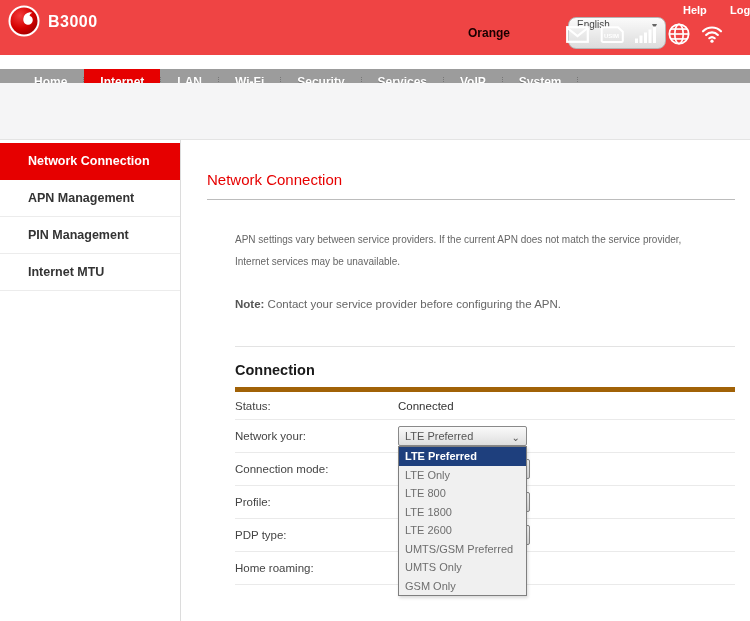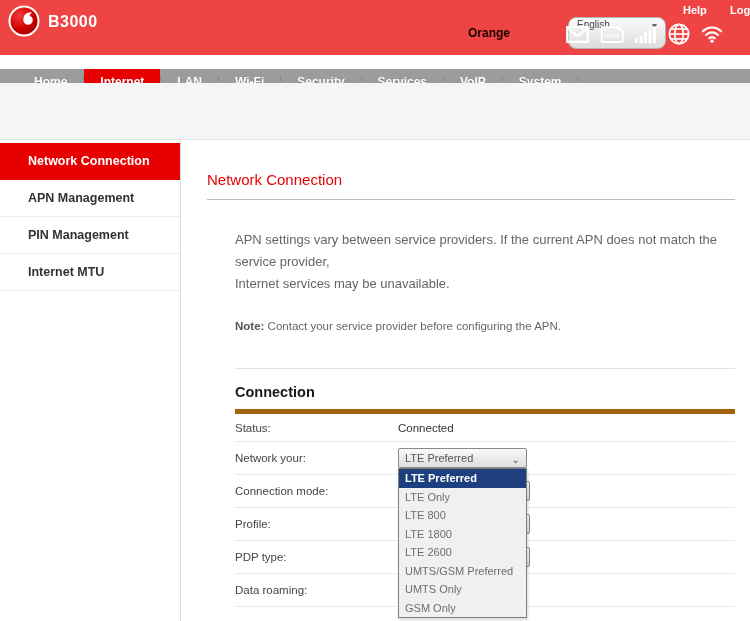--- a/index.html
+++ b/index.html
@@ -85,21 +85,21 @@
     background: #e60000; color: #fff; border-bottom: none;
   }
 
   
   .content { position: absolute; left: 181px; top: 140px; right: 0; bottom: 0; background:#fff; }
   .page-title {
     margin: 31px 15px 0 26px;
     color: #e60000; font-size: 15px;
   }
   .title-rule { border: none; border-top: 1px solid #bcbcbc; margin: 11px 15px 0 26px; }
-  .desc { margin: 29px 15px 4px 54px; font-size: 13px; color: #666; line-height: 22px; }
+  .desc { margin: 29px 15px 4px 54px; font-size: 10px; color: #666; line-height: 22px; }
   .note { margin: 20px 15px 0 54px; font-size: 11.5px; color: #666; line-height: 22px; }
   .note b { color: #555; }
   .section-rule { border: none; border-top: 1px solid #e3e3e3; margin: 31px 15px 0 54px; }
   .section-heading {
     margin: 15px 15px 0 54px; font-size: 14.5px; font-weight: bold; color: #1a1a1a;
   }
 
   .form { position: relative; margin: 9px 15px 0 54px; width: 500px; height: 256px; }
   .form-row {
     height: 33px; border-bottom: 1px solid #eaeaea;
@@ -269,21 +269,21 @@
     <div class="form-row">
       <span class="form-label">Connection mode:</span>
     </div>
     <div class="form-row">
       <span class="form-label">Profile:</span>
     </div>
     <div class="form-row">
       <span class="form-label">PDP type:</span>
     </div>
     <div class="form-row">
-      <span class="form-label">Data roaming:</span>
+      <span class="form-label">Home roaming:</span>
     </div>
 
     <div class="peek-sel" style="top:72px;"></div>
     <div class="peek-sel" style="top:105px;"></div>
     <div class="peek-sel" style="top:138px;"></div>
 
     <div class="dropdown">
       <div class="dd-option highlighted">LTE Preferred</div>
       <div class="dd-option">LTE Only</div>
       <div class="dd-option">LTE 800</div>

